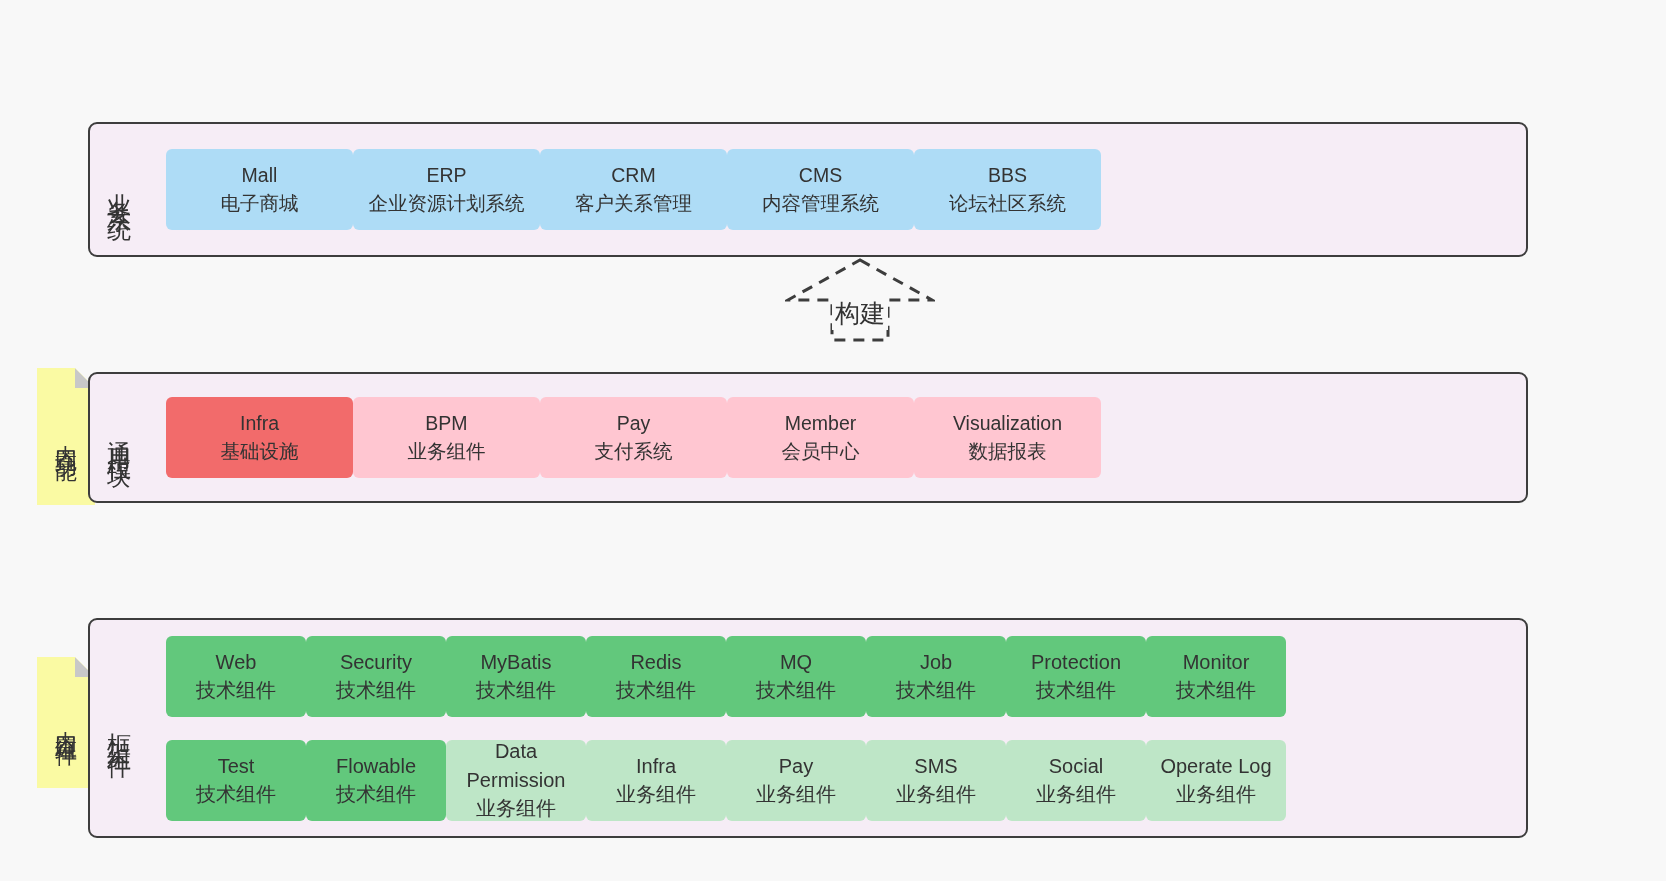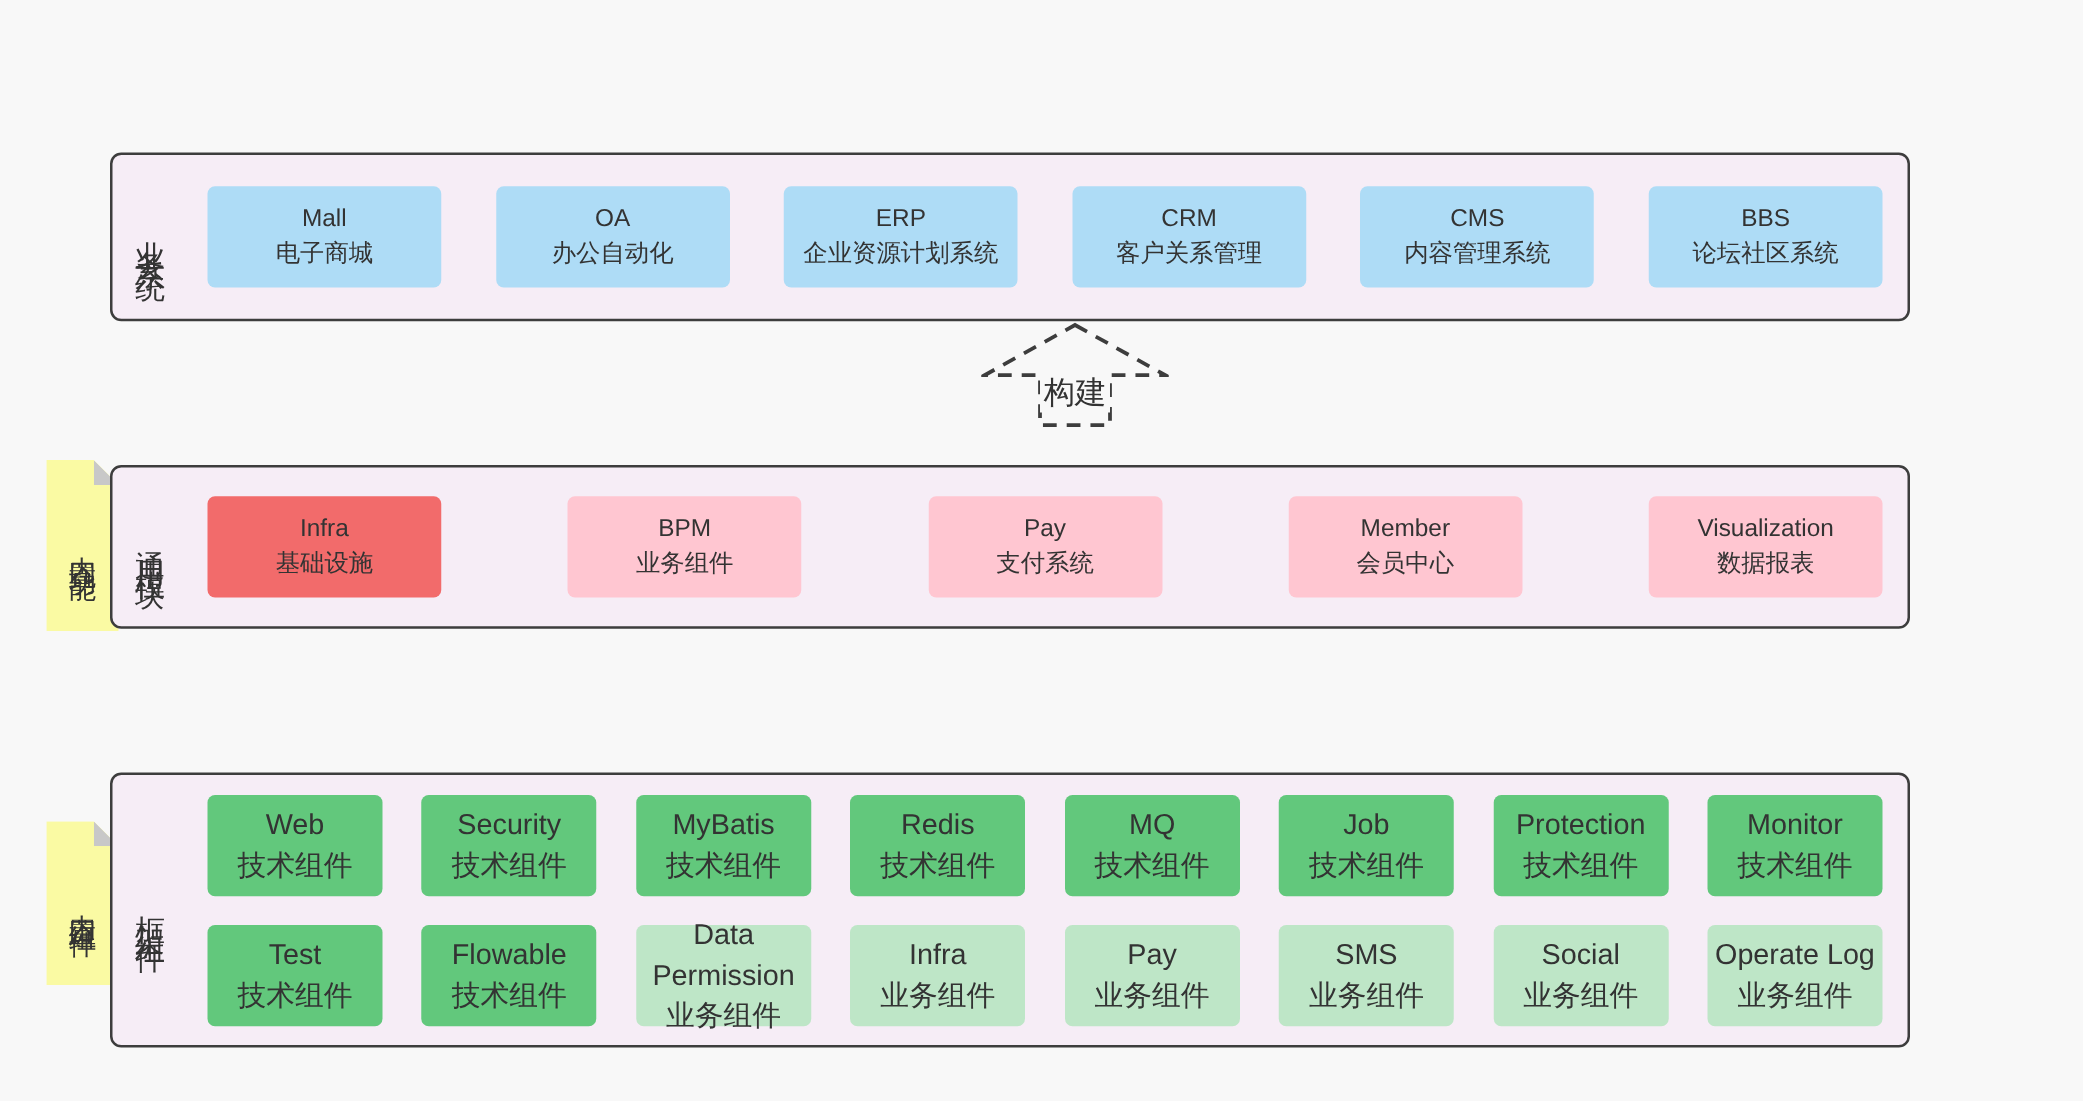--- a/index.html
+++ b/index.html
@@ -24,30 +24,30 @@
   .v-label{
     position:absolute;left:10px;top:0;bottom:0;width:38px;
     display:flex;align-items:center;justify-content:center;
     writing-mode:vertical-lr;text-orientation:upright;
     font-size:24px;letter-spacing:0.32em;color:var(--text,#333);
   }
   .rows{
     position:absolute;left:57px;right:20px;top:0;bottom:0;
     display:flex;flex-direction:column;justify-content:center;gap:23px;
   }
-  .box-row{display:flex;justify-content:space-between;padding-left:19px;}
+  .box-row{display:flex;padding-left:19px;}
   
   .box{
     height:81px;border-radius:6px;
     display:flex;flex-direction:column;align-items:center;justify-content:center;
     text-align:center;color:var(--text,#333);
     line-height:1.42;
   }
   .panel-wide .box{width:187px;font-size:19.5px;}
-  .panel-narrow .box{width:140px;font-size:23px;}
+  .panel-narrow .box{width:140px;font-size:20px;}
   .box-title,.box-subtitle{display:block;}
   .variant-blue{background:var(--blue,#aedcf6);}
   .variant-red{background:var(--red,#f26b6b);}
   .variant-pink{background:var(--pink,#ffc6d1);}
   .variant-green{background:var(--green,#62c87c);}
   .variant-lightgreen{background:var(--lightGreen,#bee6c7);}
   
   .note{
     position:absolute;width:58px;z-index:1;
     background:var(--yellow,#fafaa3);
@@ -84,24 +84,20 @@
   <div class="panel-wrap">
     <div class="panel panel-wide" style="top:122px;height:135px;">
       <div class="v-label">业务系统</div>
       <div class="rows">
         <div class="box-row">
             <div class="box variant-blue">
     <span class="box-title">Mall</span>
     <span class="box-subtitle">电子商城</span>
   </div>
             <div class="box variant-blue">
-    <span class="box-title">OA</span>
-    <span class="box-subtitle">办公自动化</span>
-  </div>
-            <div class="box variant-blue">
     <span class="box-title">ERP</span>
     <span class="box-subtitle">企业资源计划系统</span>
   </div>
             <div class="box variant-blue">
     <span class="box-title">CRM</span>
     <span class="box-subtitle">客户关系管理</span>
   </div>
             <div class="box variant-blue">
     <span class="box-title">CMS</span>
     <span class="box-subtitle">内容管理系统</span>

